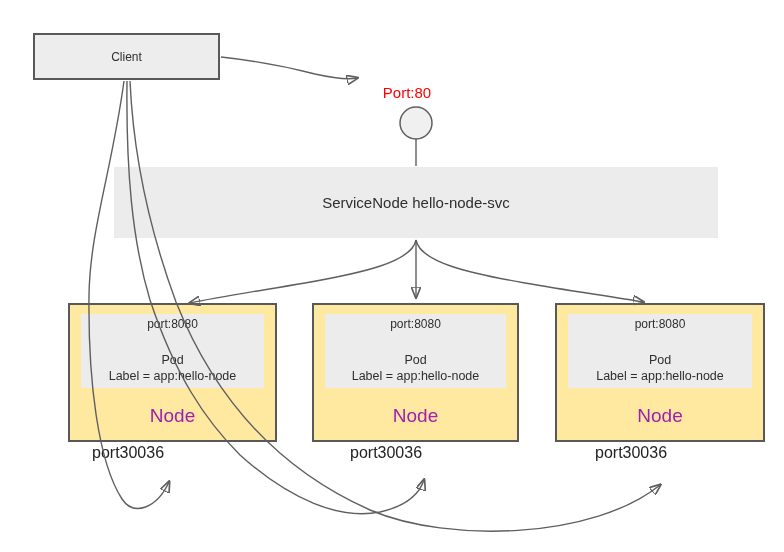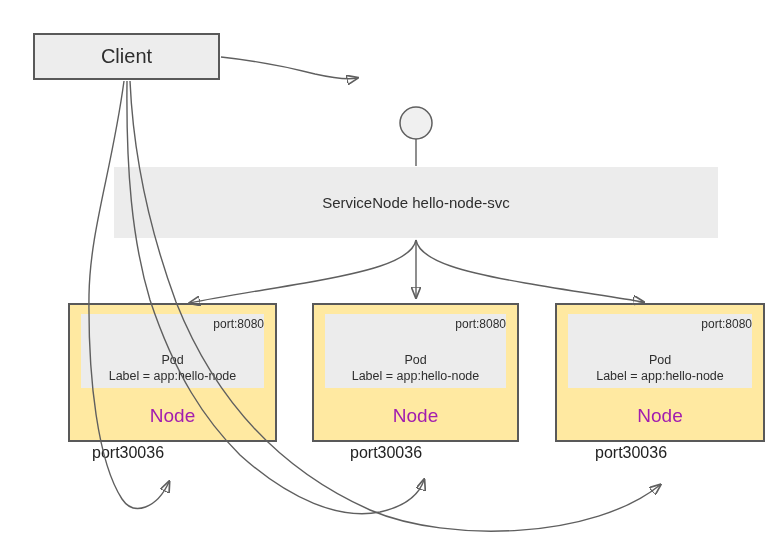--- a/index.html
+++ b/index.html
@@ -27,21 +27,21 @@
   .client-box {
     position: absolute;
     left: 33px; top: 33px;
     width: 187px; height: 47px;
     background: #ededed;
     border: 2px solid #595959;
     box-sizing: border-box;
     display: flex;
     align-items: center;
     justify-content: center;
-    font-size: 20px;
+    font-size: 12px;
     z-index: 2;
   }
   .port80 {
     position: absolute;
     left: 347px; top: 84px;
     width: 120px;
     text-align: center;
     font-size: 15px;
     color: #ff0000;
     z-index: 2;
@@ -70,21 +70,21 @@
   }
   .pod {
     position: absolute;
     left: 11px; right: 11px; top: 9px;
     height: 74px;
     background: #ececec;
     text-align: center;
     font-size: 12.5px;
     line-height: 16px;
   }
-  .pod-port { padding-top: 2px; font-size: 12px; text-align: right; }
+  .pod-port { padding-top: 2px; font-size: 12px; }
   .pod-title { margin-top: 20px; }
   .node-label {
     position: absolute;
     left: 0; right: 0; bottom: 13px;
     text-align: center;
     font-size: 19px;
     color: #a21caf;
   }
   .node-port {
     position: absolute;
@@ -119,20 +119,21 @@
 
     <path d="M 124 81 C 112 170, 90 230, 89 295 C 88 380, 98 462, 122 499 C 134 517, 157 508, 169 482" marker-end="url(#arrow)"></path>
     <path d="M 127 81 C 126 170, 132 240, 150 300 C 175 375, 205 420, 240 455 C 290 500, 340 520, 380 512 C 402 507, 418 498, 424 480" marker-end="url(#arrow)"></path>
     <path d="M 130 81 C 134 170, 155 245, 176 302 C 215 400, 280 470, 370 510 C 450 544, 595 538, 660 485" marker-end="url(#arrow)"></path>
   </svg>
 
   <div class="client-box">
     <span>Client</span>
   </div>
 
+  <div class="port80">Port:80</div>
 
   <div class="service-bar">
     <div>Service</div>
     <div>Node hello-node-svc</div>
   </div>
 
   <div class="node" style="left:68px; width:209px;">
     <div class="pod">
       <div class="pod-port">port:8080</div>
       <div class="pod-title">Pod</div>

